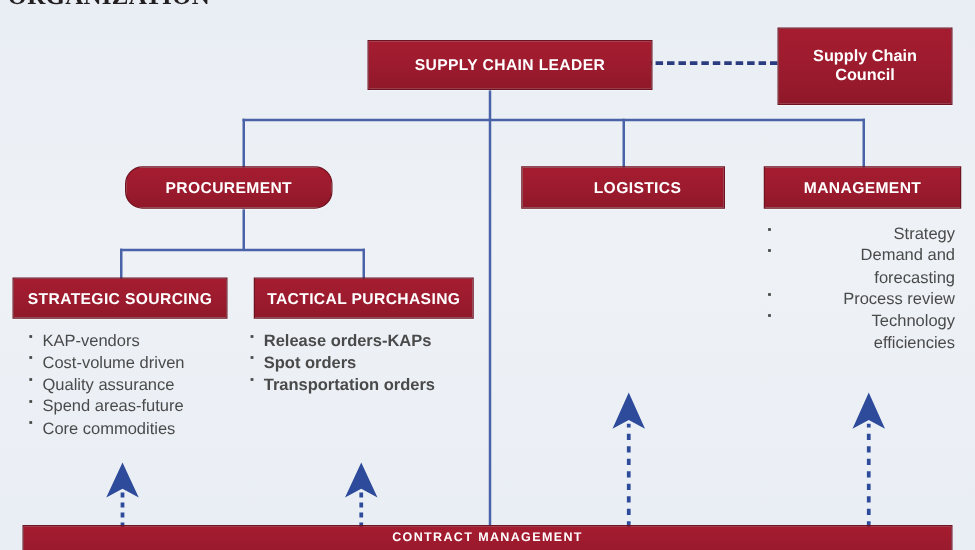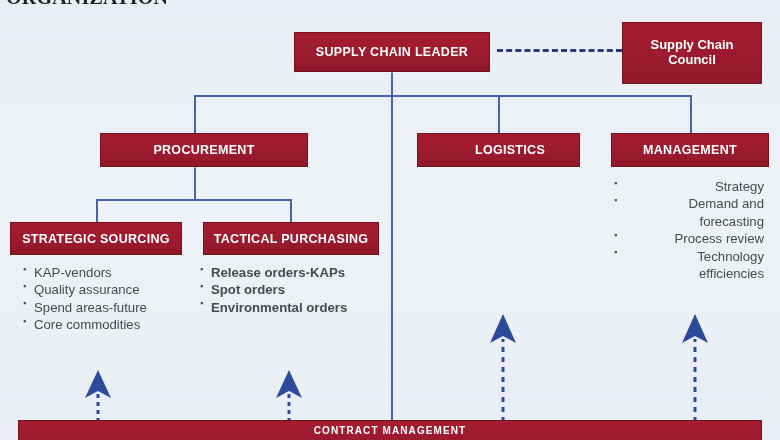--- a/index.html
+++ b/index.html
@@ -148,30 +148,30 @@
 
   <div class="line vline" style="left:391px; top:95px; height:326px;"></div>
 
   <div class="dashed-h" style="left:497px; top:49px; width:125px;"></div>
 
   <div class="line vline" style="left:194px; top:167px; height:33px;"></div>
   <div class="line hline" style="left:96px; top:199px; width:196px;"></div>
   <div class="line vline" style="left:96px; top:199px; height:24px;"></div>
   <div class="line vline" style="left:290px; top:199px; height:24px;"></div>
 
-  <div class="box caps" style="left:294px; top:32px; width:196px; height:40px;">
+  <div class="box caps" style="left:294px; top:32px; width:228px; height:40px;">
     <span>SUPPLY CHAIN LEADER</span>
   </div>
 
   <div class="box mixed" style="left:622px; top:22px; width:140px; height:62px; flex-direction:column;">
     <span>Supply Chain</span>
     <span>Council</span>
   </div>
 
-  <div class="box caps" style="left:100px; top:133px; width:208px; height:34px;">
+  <div class="box caps" style="left:100px; top:133px; width:166px; height:34px;border-radius:14px;">
     <span>PROCUREMENT</span>
   </div>
 
   <div class="box caps" style="left:417px; top:133px; width:163px; height:34px;padding-left:23px;">
     <span>LOGISTICS</span>
   </div>
 
   <div class="box caps" style="left:611px; top:133px; width:158px; height:34px;">
     <span>MANAGEMENT</span>
   </div>
@@ -179,29 +179,30 @@
   <div class="box caps" style="left:10px; top:222px; width:172px; height:33px;">
     <span>STRATEGIC SOURCING</span>
   </div>
 
   <div class="box caps" style="left:203px; top:222px; width:176px; height:33px;">
     <span>TACTICAL PURCHASING</span>
   </div>
 
   <div class="bullets" style="left:23px; top:264px; width:170px;">
     <div class="bullet-item">KAP-vendors</div>
+    <div class="bullet-item">Cost-volume driven</div>
     <div class="bullet-item">Quality assurance</div>
     <div class="bullet-item">Spend areas-future</div>
     <div class="bullet-item">Core commodities</div>
   </div>
 
   <div class="bullets" style="left:200px; top:264px; width:175px;font-weight:bold;">
     <div class="bullet-item">Release orders-KAPs</div>
     <div class="bullet-item">Spot orders</div>
-    <div class="bullet-item">Environmental orders</div>
+    <div class="bullet-item">Transportation orders</div>
   </div>
 
 
   <div class="bullets" style="left:614px; top:178px; width:150px;text-align:right;">
     <div class="bullet-item">Strategy</div>
     <div class="bullet-item">Demand and
 forecasting</div>
     <div class="bullet-item">Process review</div>
     <div class="bullet-item">Technology
 efficiencies</div>

